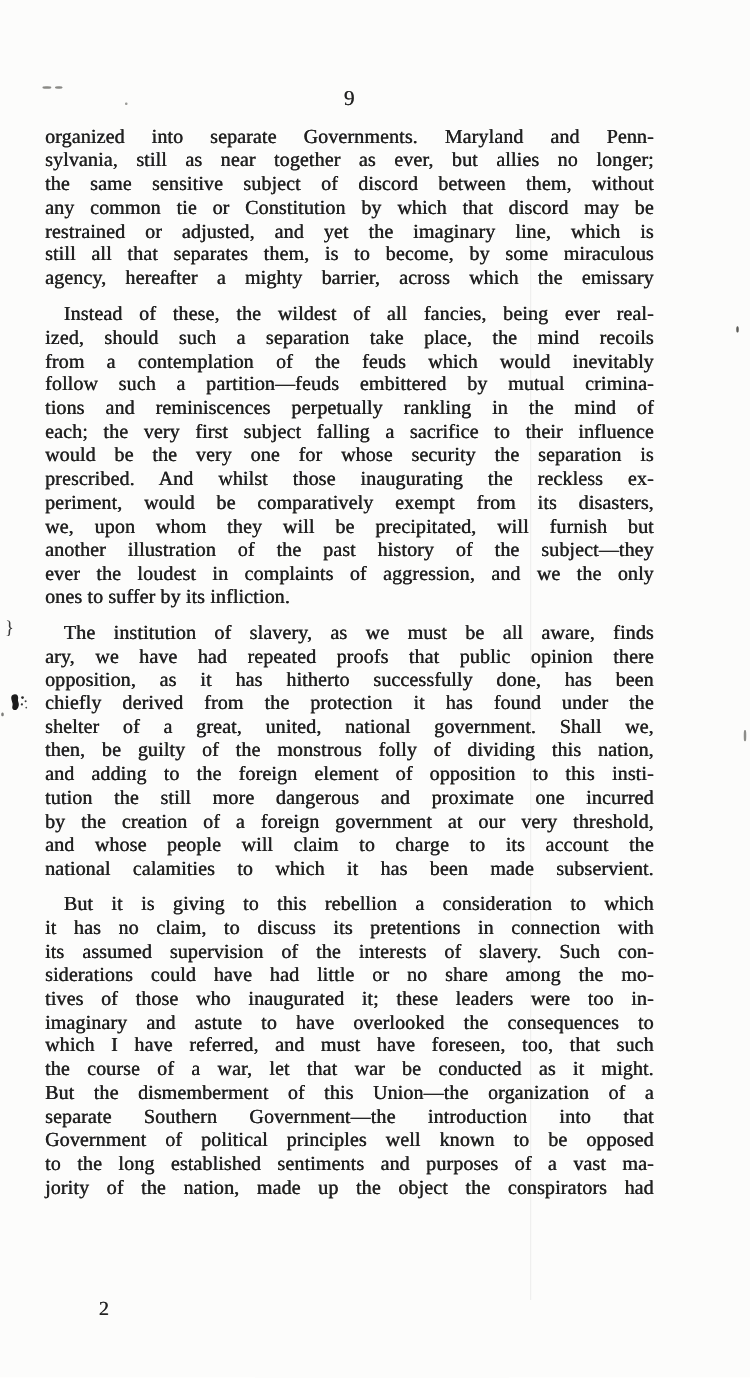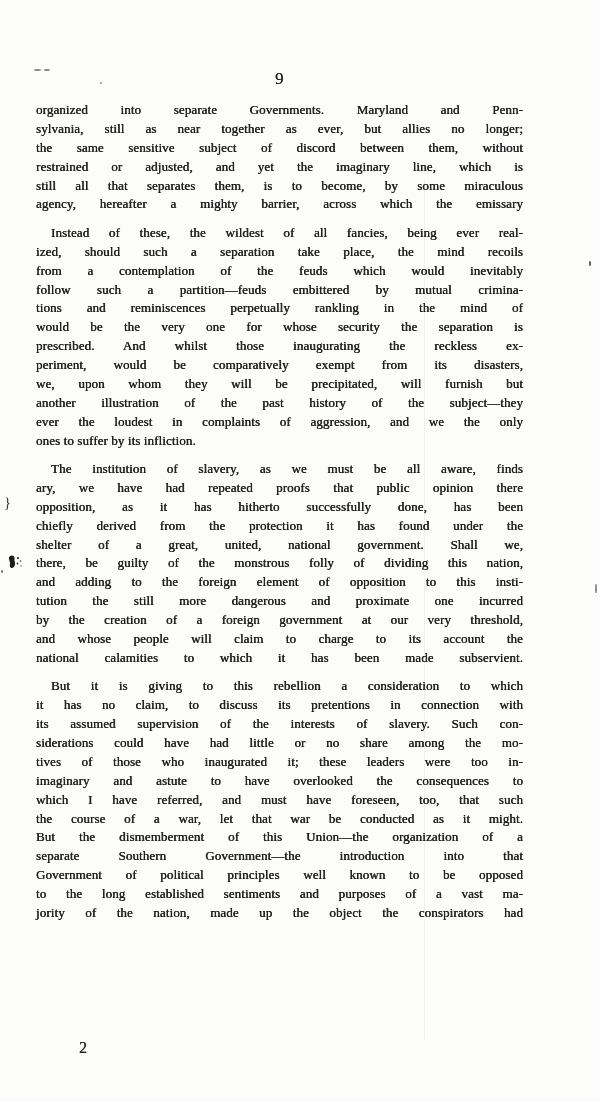--- a/index.html
+++ b/index.html
@@ -23,21 +23,21 @@
     text-shadow: 0.3px 0 0 rgba(25,25,25,0.8);
   }
   .text-block {
     position: absolute;
     top: 101px;
     left: 36px;
     width: 487px;
   }
   .para { margin: 0 0 9.5px 0; }
   .line {
-    font-size: 13px;
+    font-size: 16px;
     line-height: 18.9px;
     height: 18.9px;
     text-align: justify;
     text-align-last: justify;
     letter-spacing: 0.1px;
     text-shadow: 0.35px 0 0 rgba(28,28,28,0.85), 0 0 0.4px rgba(40,40,40,0.5);
     white-space: normal;
   }
   .line.rag { text-align-last: left; }
   .line.indent { text-indent: 15px; }
@@ -88,45 +88,47 @@
   <div class="speck speck-tick"></div>
   <div class="speck speck-ldot"></div>
 
   <div class="folio">9</div>
 
   <div class="text-block">
       <div class="para">
         <div class="line">organized into separate Governments. Maryland and Penn-</div>
         <div class="line">sylvania, still as near together as ever, but allies no longer;</div>
         <div class="line">the same sensitive subject of discord between them, without</div>
+        <div class="line">any common tie or Constitution by which that discord may be</div>
         <div class="line">restrained or adjusted, and yet the imaginary line, which is</div>
         <div class="line">still all that separates them, is to become, by some miraculous</div>
         <div class="line">agency, hereafter a mighty barrier, across which the emissary</div>
       </div>
       <div class="para">
         <div class="line indent">Instead of these, the wildest of all fancies, being ever real-</div>
         <div class="line">ized, should such a separation take place, the mind recoils</div>
         <div class="line">from a contemplation of the feuds which would inevitably</div>
         <div class="line">follow such a partition—feuds embittered by mutual crimina-</div>
         <div class="line">tions and reminiscences perpetually rankling in the mind of</div>
+        <div class="line">each; the very first subject falling a sacrifice to their influence</div>
         <div class="line">would be the very one for whose security the separation is</div>
         <div class="line">prescribed. And whilst those inaugurating the reckless ex-</div>
         <div class="line">periment, would be comparatively exempt from its disasters,</div>
         <div class="line">we, upon whom they will be precipitated, will furnish but</div>
         <div class="line">another illustration of the past history of the subject—they</div>
         <div class="line">ever the loudest in complaints of aggression, and we the only</div>
         <div class="line rag">ones to suffer by its infliction.</div>
       </div>
       <div class="para">
         <div class="line indent">The institution of slavery, as we must be all aware, finds</div>
         <div class="line">ary, we have had repeated proofs that public opinion there</div>
         <div class="line">opposition, as it has hitherto successfully done, has been</div>
         <div class="line">chiefly derived from the protection it has found under the</div>
         <div class="line">shelter of a great, united, national government. Shall we,</div>
-        <div class="line">there, be guilty of the monstrous folly of dividing this nation,</div>
+        <div class="line">then, be guilty of the monstrous folly of dividing this nation,</div>
         <div class="line">and adding to the foreign element of opposition to this insti-</div>
         <div class="line">tution the still more dangerous and proximate one incurred</div>
         <div class="line">by the creation of a foreign government at our very threshold,</div>
         <div class="line">and whose people will claim to charge to its account the</div>
         <div class="line">national calamities to which it has been made subservient.</div>
       </div>
       <div class="para">
         <div class="line indent">But it is giving to this rebellion a consideration to which</div>
         <div class="line">it has no claim, to discuss its pretentions in connection with</div>
         <div class="line">its assumed supervision of the interests of slavery. Such con-</div>

